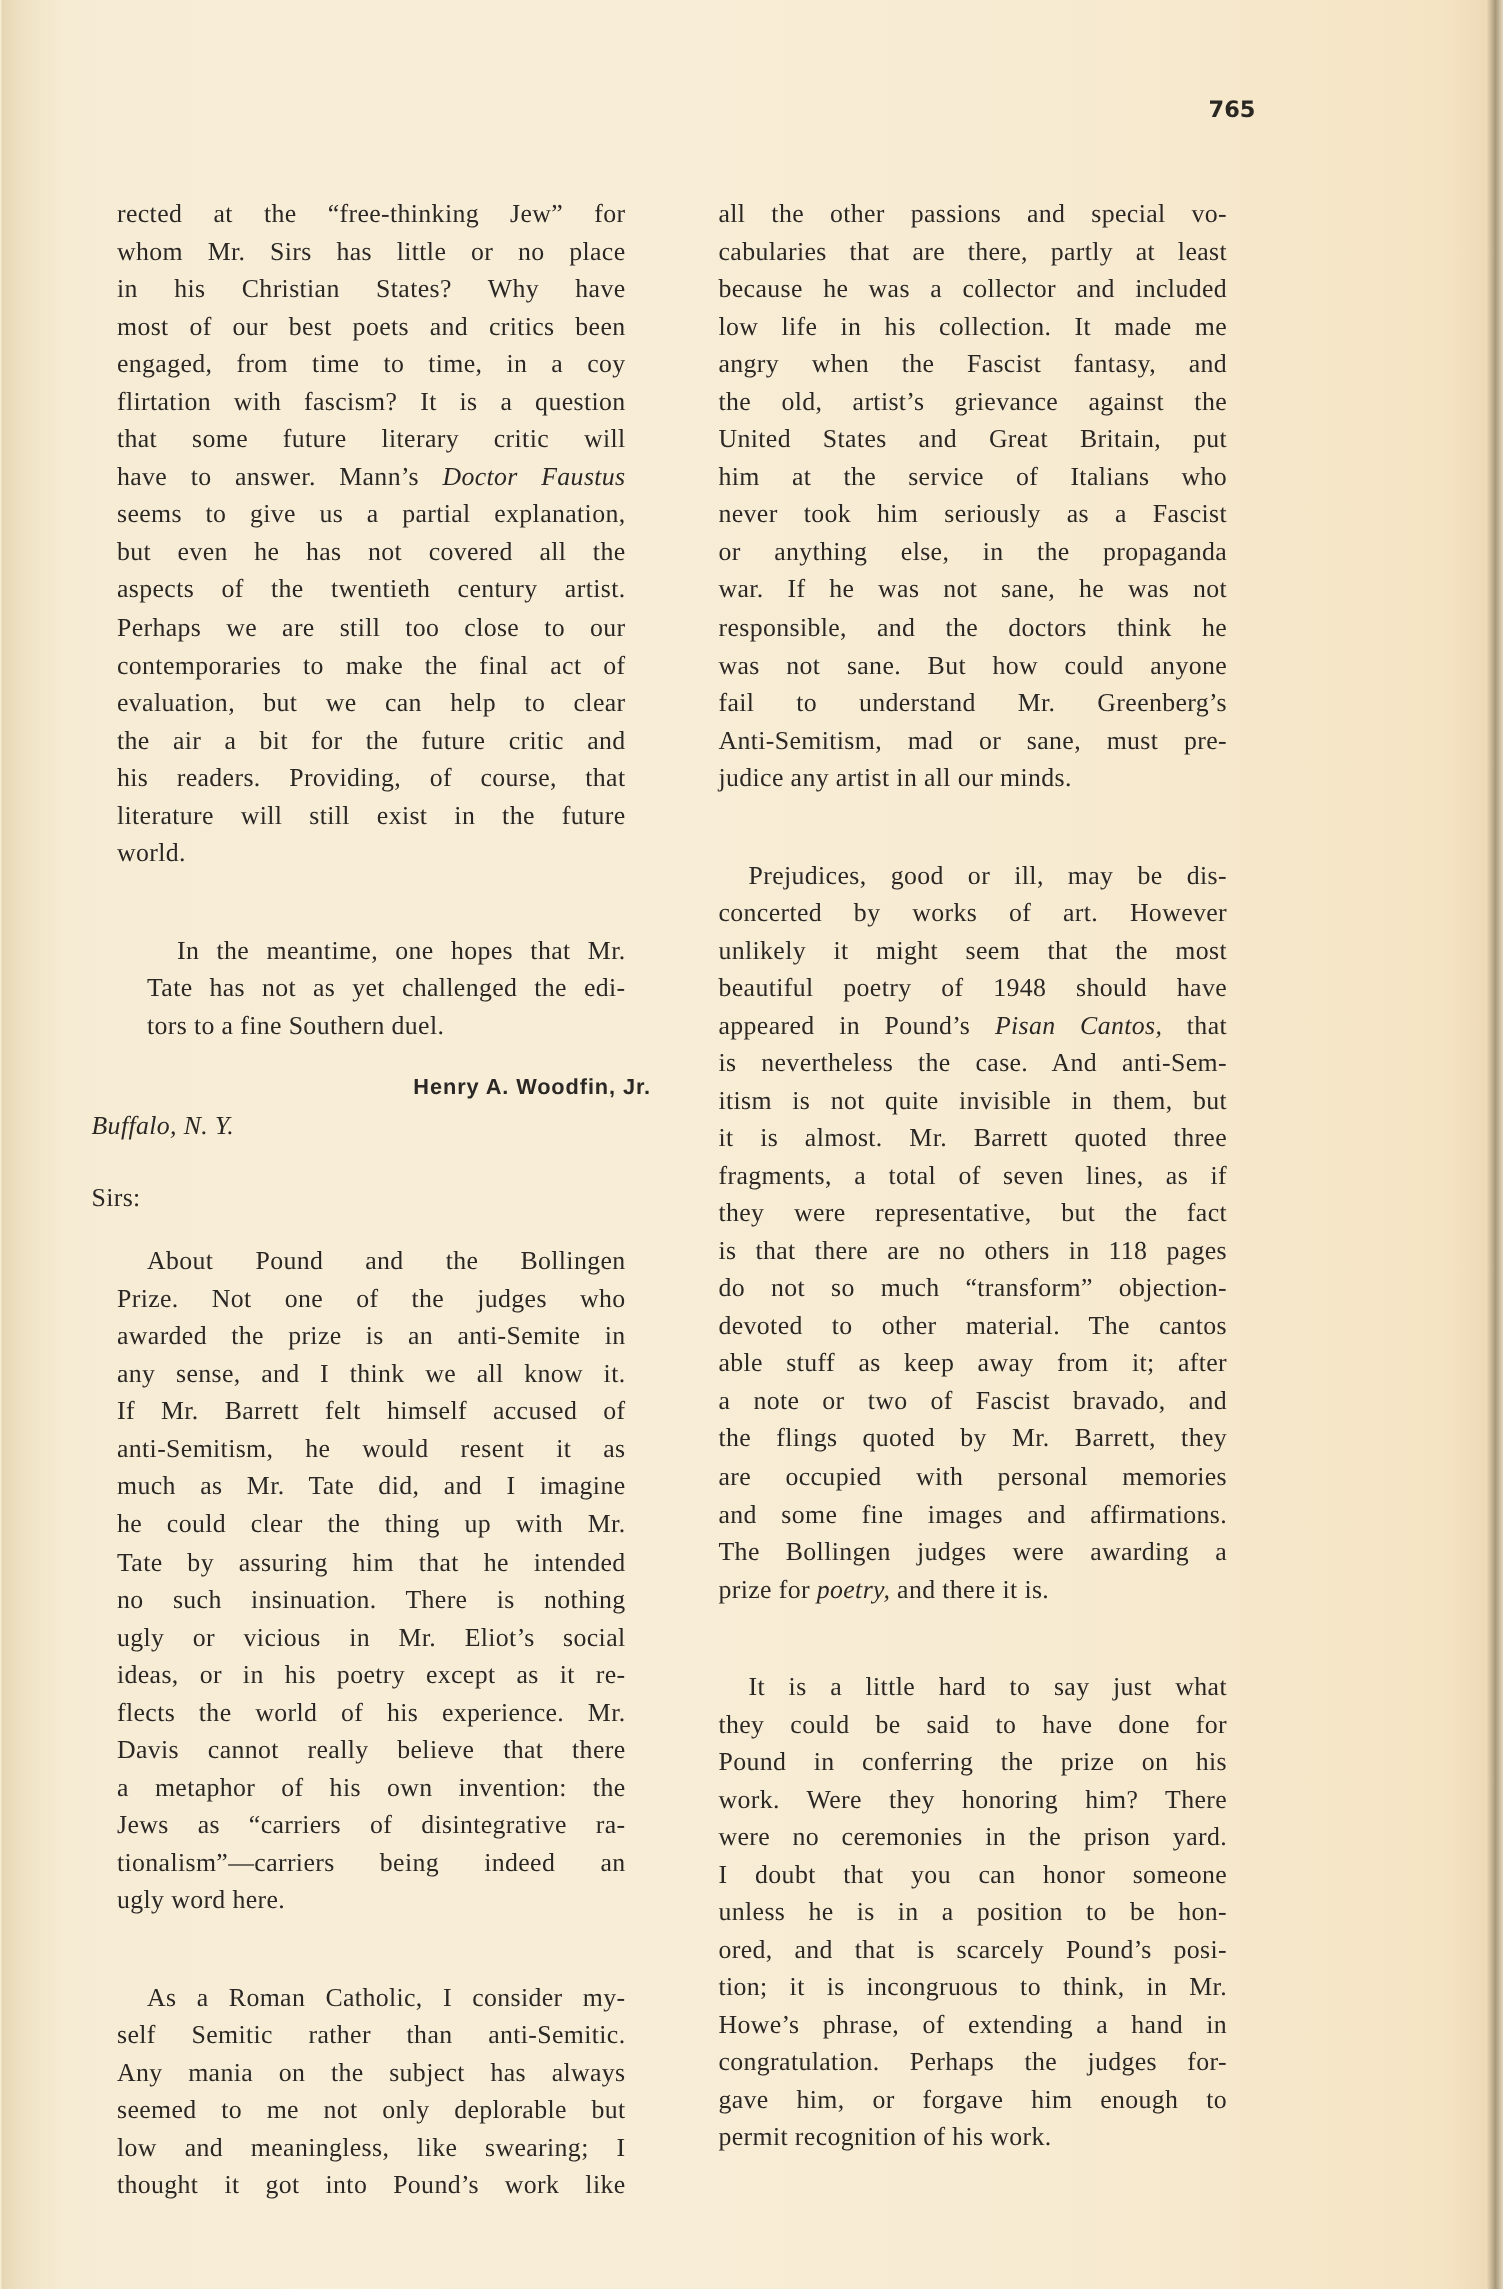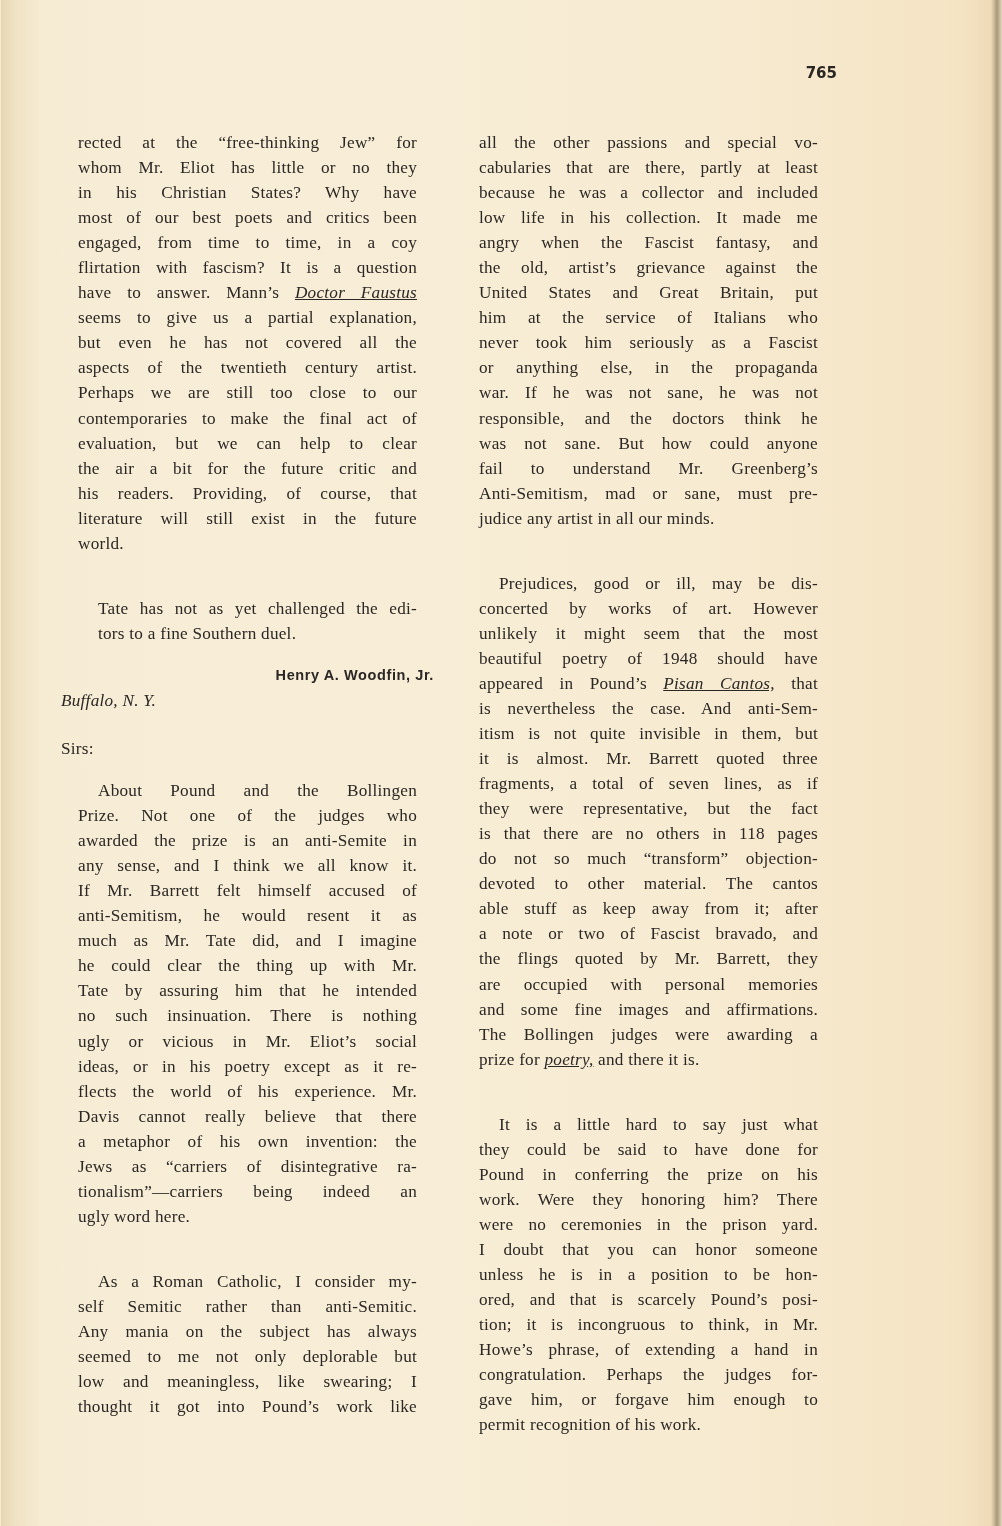--- a/index.html
+++ b/index.html
@@ -27,50 +27,52 @@
   .col p.indent { text-indent: 20px; }
   .line { display: block; text-align: justify; text-align-last: justify; white-space: nowrap; }
   .line.last { text-align-last: left; }
   .sig {
     display: block; text-align: right; font-family: Liberation Sans, sans-serif;
     font-weight: bold; font-size: 14.5px; letter-spacing: 0.6px;
   }
   .place { display: block; font-style: italic; }
   .gap { display: block; height: 25px; }
   .smallgap { display: block; height: 6px; }
-  em { font-style: italic; text-decoration: underline; }
+  em { font-style: italic; }
 </style>
 </head>
 <body>
 
 <div class="page">
   <div class="page-number">765</div>
 
   <div class="col left">
     <p>
       <span class="line">rected at the “free-thinking Jew” for</span>
-      <span class="line">whom Mr. Eliot has little or no they</span>
+      <span class="line">whom Mr. Sirs has little or no place</span>
       <span class="line">in his Christian States? Why have</span>
       <span class="line">most of our best poets and critics been</span>
       <span class="line">engaged, from time to time, in a coy</span>
       <span class="line">flirtation with fascism? It is a question</span>
+      <span class="line">that some future literary critic will</span>
       <span class="line"><span>have to answer. Mann’s</span> <em>Doctor Faustus</em></span>
       <span class="line">seems to give us a partial explanation,</span>
       <span class="line">but even he has not covered all the</span>
       <span class="line">aspects of the twentieth century artist.</span>
       <span class="line">Perhaps we are still too close to our</span>
       <span class="line">contemporaries to make the final act of</span>
       <span class="line">evaluation, but we can help to clear</span>
       <span class="line">the air a bit for the future critic and</span>
       <span class="line">his readers. Providing, of course, that</span>
       <span class="line">literature will still exist in the future</span>
       <span class="line last">world.</span>
     </p>
     <span class="smallgap"></span>
     <p class="indent">
+      <span class="line" style="padding-left:20px">In the meantime, one hopes that Mr.</span>
       <span class="line">Tate has not as yet challenged the edi-</span>
       <span class="line last">tors to a fine Southern duel.</span>
     </p>
     <span class="sig">Henry A. Woodfin, Jr.</span>
     <span class="place">Buffalo, N. Y.</span>
     <span class="gap" style="height:23px"></span>
     <span class="line last">Sirs:</span>
     <p>
       <span class="line" style="padding-left:20px">About Pound and the Bollingen</span>
       <span class="line">Prize. Not one of the judges who</span>

